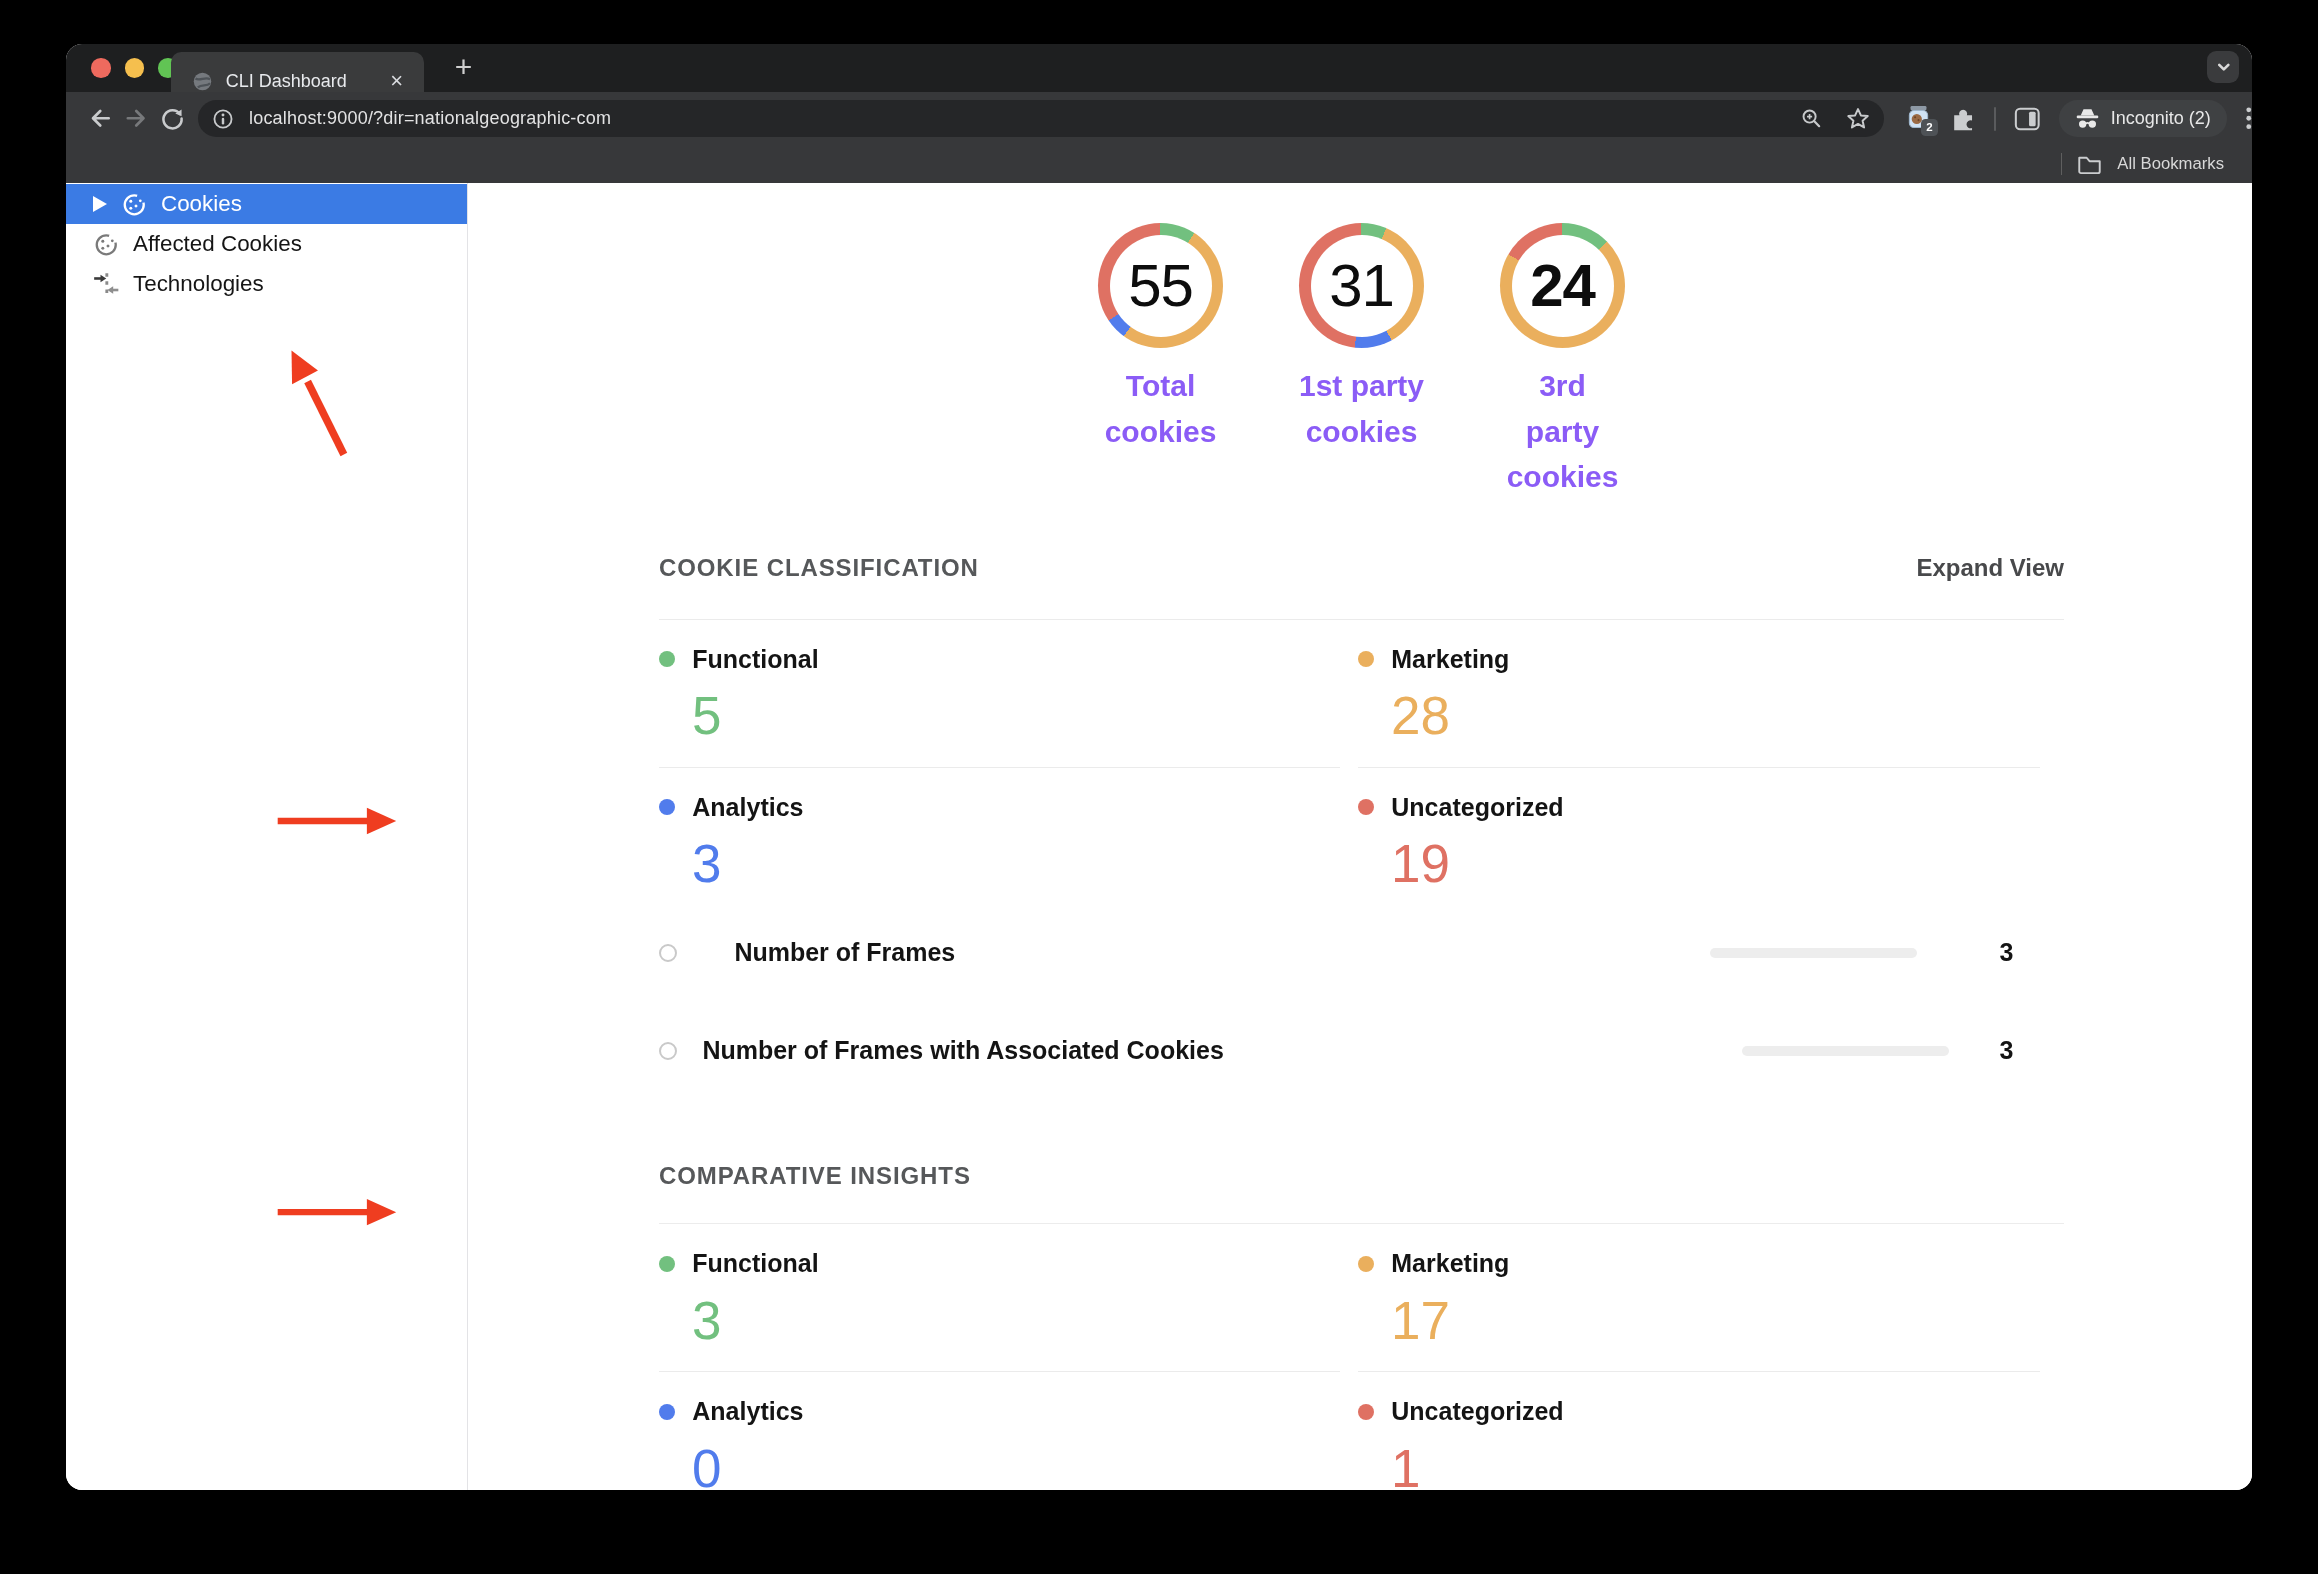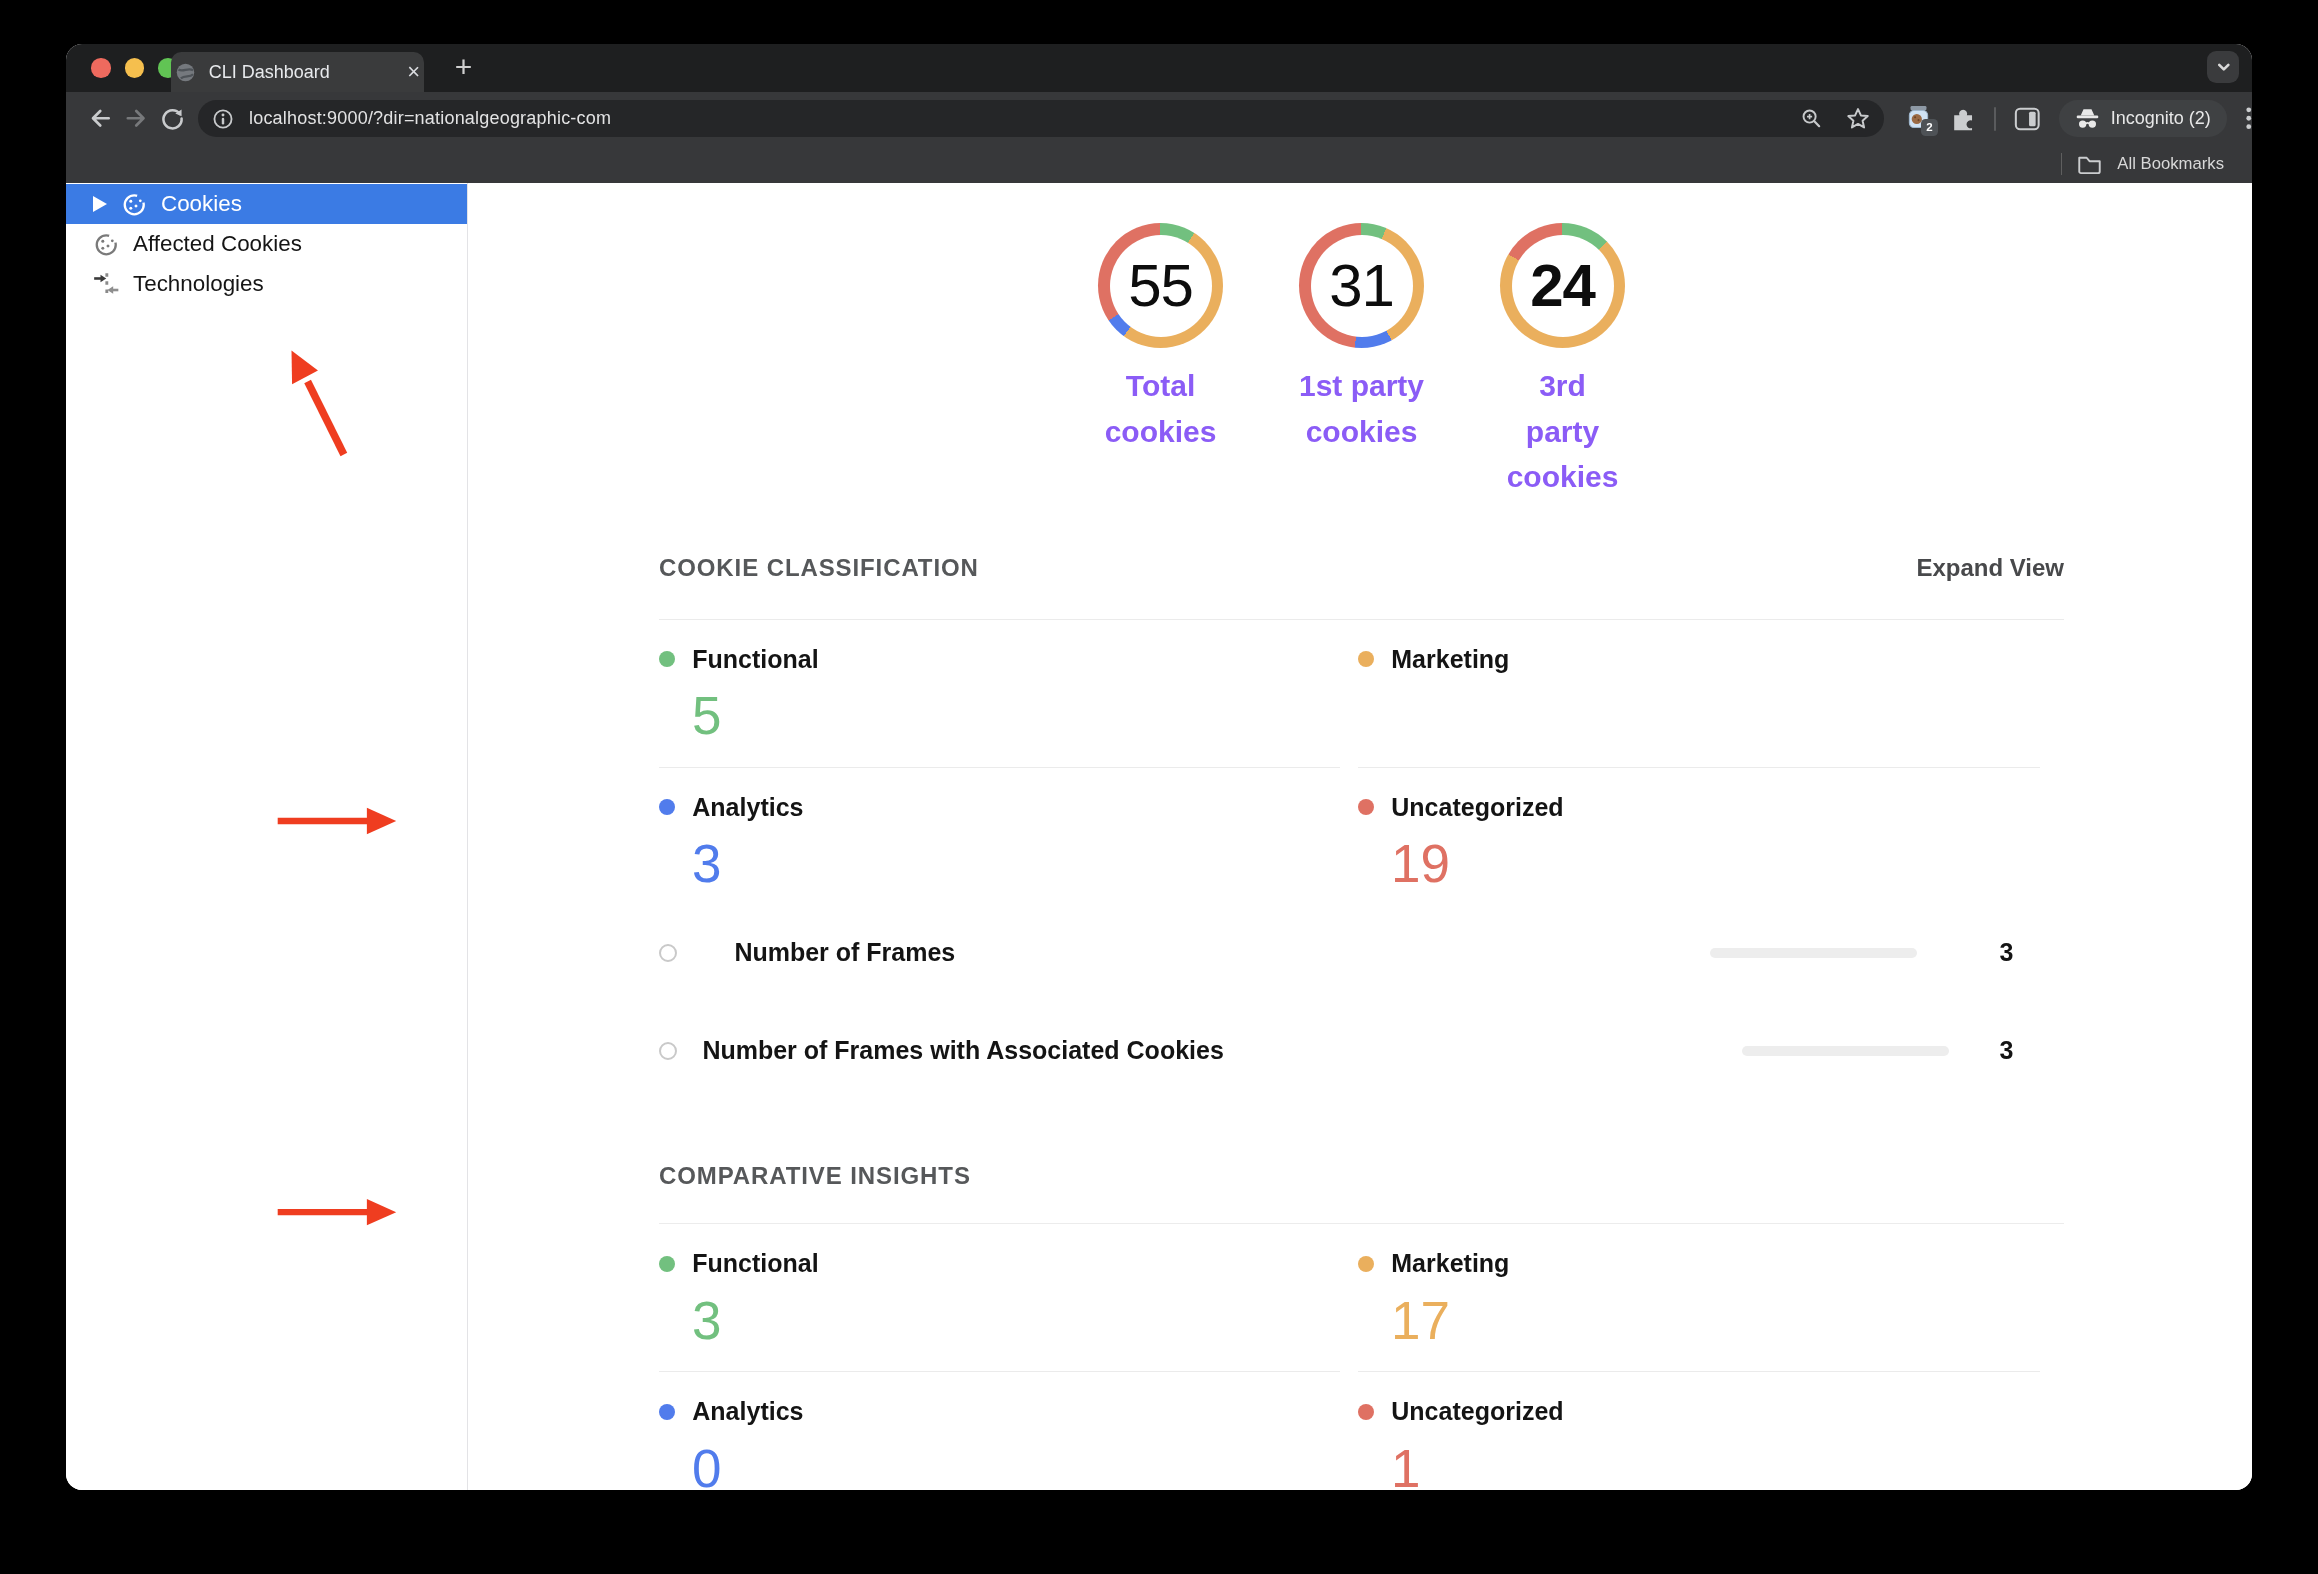--- a/index.html
+++ b/index.html
@@ -11,21 +11,21 @@
   .window { position:absolute; left:66px; top:44px; width:2186px; height:1446px;
             border-radius:16px; overflow:hidden; background:#fff;
             display:flex; flex-direction:column; }
 
   
   .tabstrip { position:relative; height:48px; background:#1E1F20; flex:none; }
   .traffic { position:absolute; left:25px; top:14px; display:flex; gap:14px; }
   .traffic span { width:19.6px; height:19.6px; border-radius:50%; display:block; }
   .tab { position:absolute; left:105px; bottom:0; width:253px; height:40px;
          background:#3A3B3C; border-radius:10.4px 10.4px 0 0;
-         display:flex; align-items:center; padding:0 4px; gap:12.7px; }
+         display:flex; align-items:flex-end; padding:0 21px; gap:12.7px; }
   .tab-title { font-size:18px; color:#E8EAED; white-space:nowrap; flex:1; }
   .tab-close { font-size:22px; color:#DADCE0; line-height:1; }
   .newtab-btn { position:absolute; left:380px; top:5.8px; width:35px; height:35px;
                 display:flex; align-items:center; justify-content:center;
                 font-size:30px; color:#CFCFCF; font-weight:300; }
   .tablist-btn { position:absolute; right:12.7px; top:7px; width:32px; height:32px;
                  background:#3A3B3D; border-radius:9.2px;
                  display:flex; align-items:center; justify-content:center; }
 
   
@@ -307,20 +307,21 @@
                 <span class="dot" style="background-color: rgb(114, 192, 127);"></span>
                 <span class="cat-name">Functional</span>
               </div>
               <div class="cat-num" style="color: rgb(114, 192, 127);">5</div>
             </div>
             <div class="cell">
               <div class="cat-row">
                 <span class="dot" style="background-color: rgb(234, 175, 93);"></span>
                 <span class="cat-name">Marketing</span>
               </div>
+              <div class="cat-num" style="color: rgb(234, 175, 93);">28</div>
             </div>
             <div class="cell last">
               <div class="cat-row">
                 <span class="dot" style="background-color: rgb(81, 124, 236);"></span>
                 <span class="cat-name">Analytics</span>
               </div>
               <div class="cat-num" style="color: rgb(81, 124, 236);">3</div>
             </div>
             <div class="cell last">
               <div class="cat-row">

